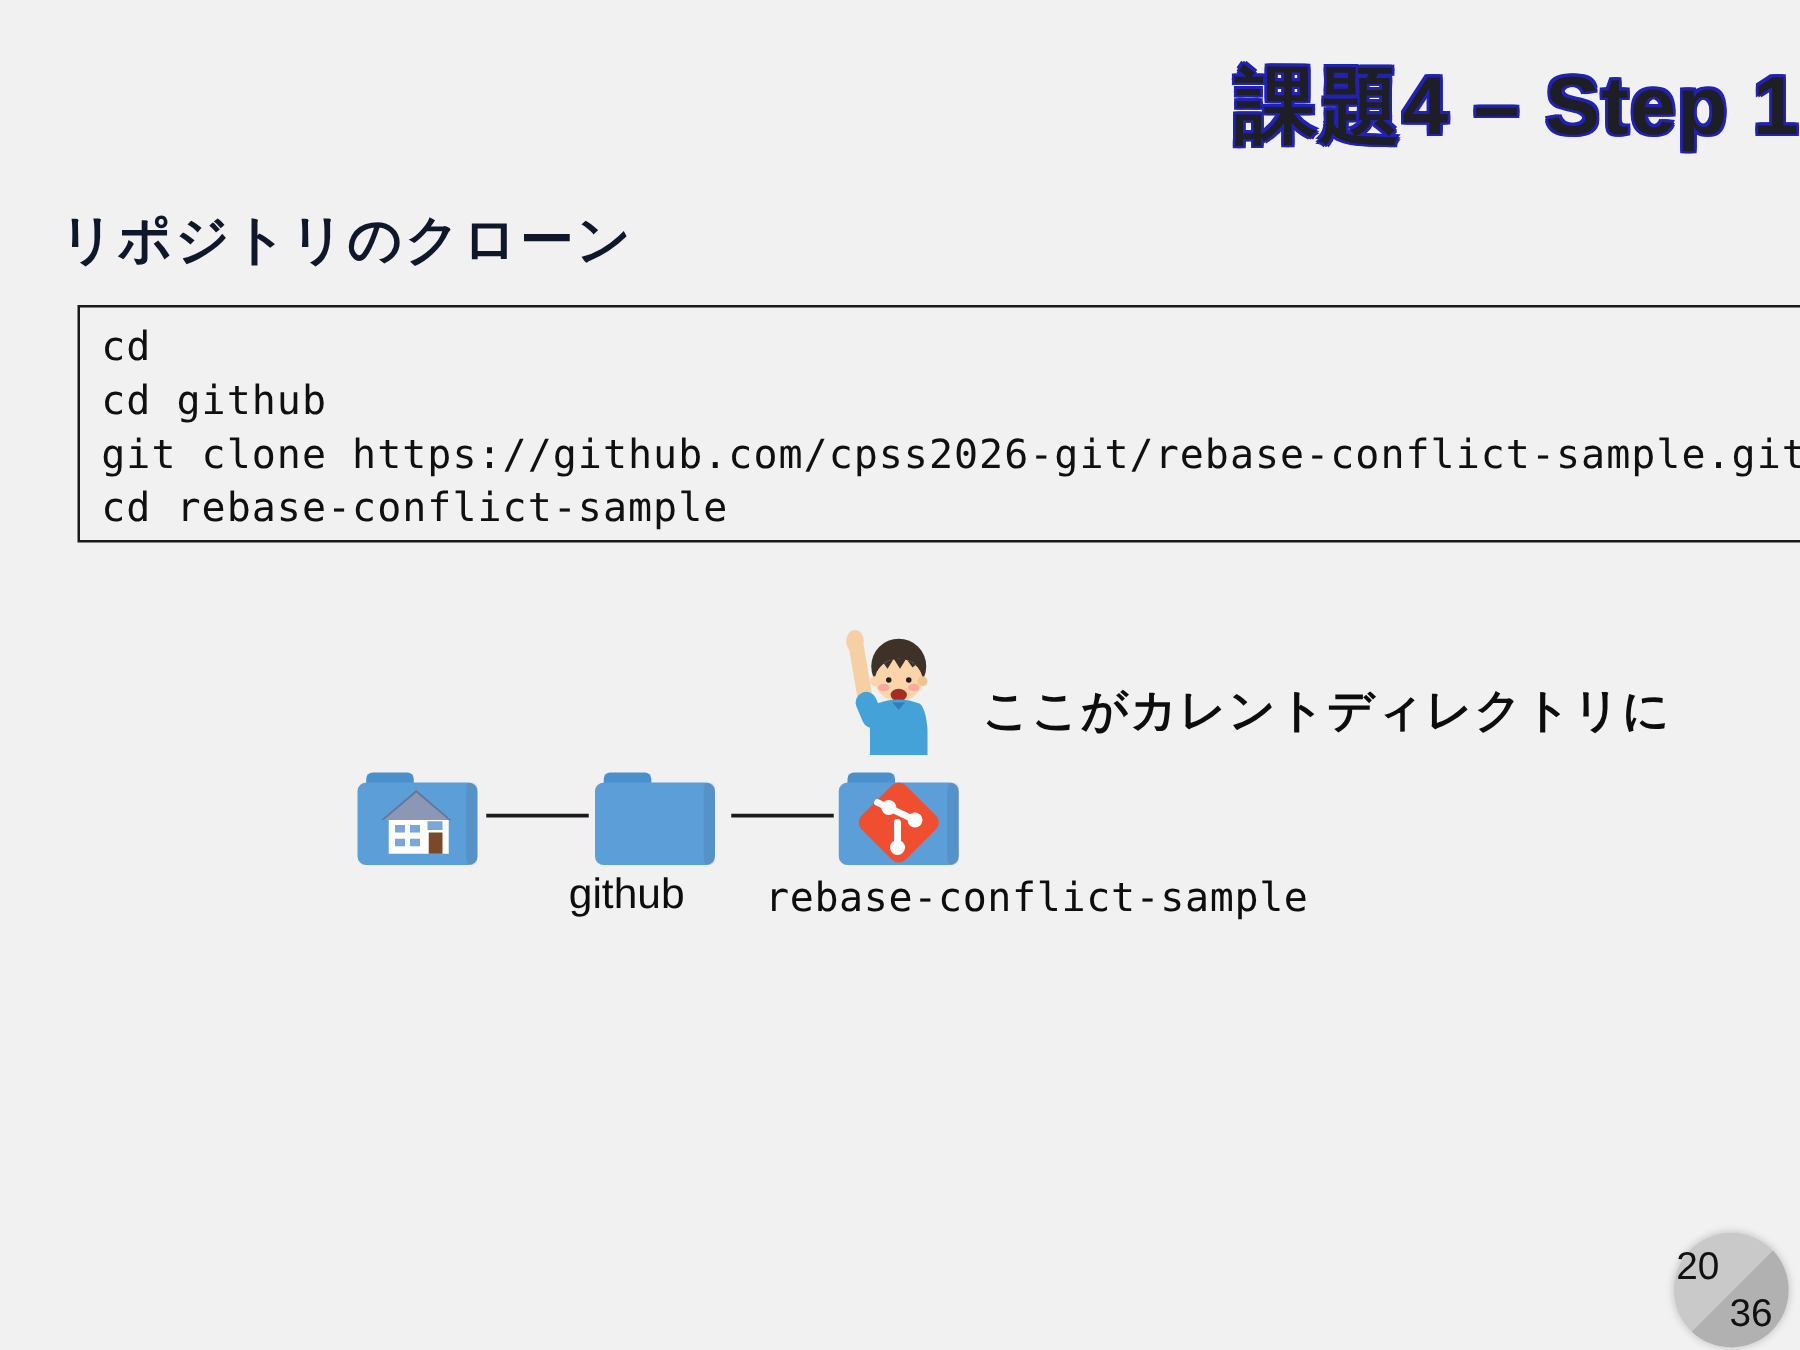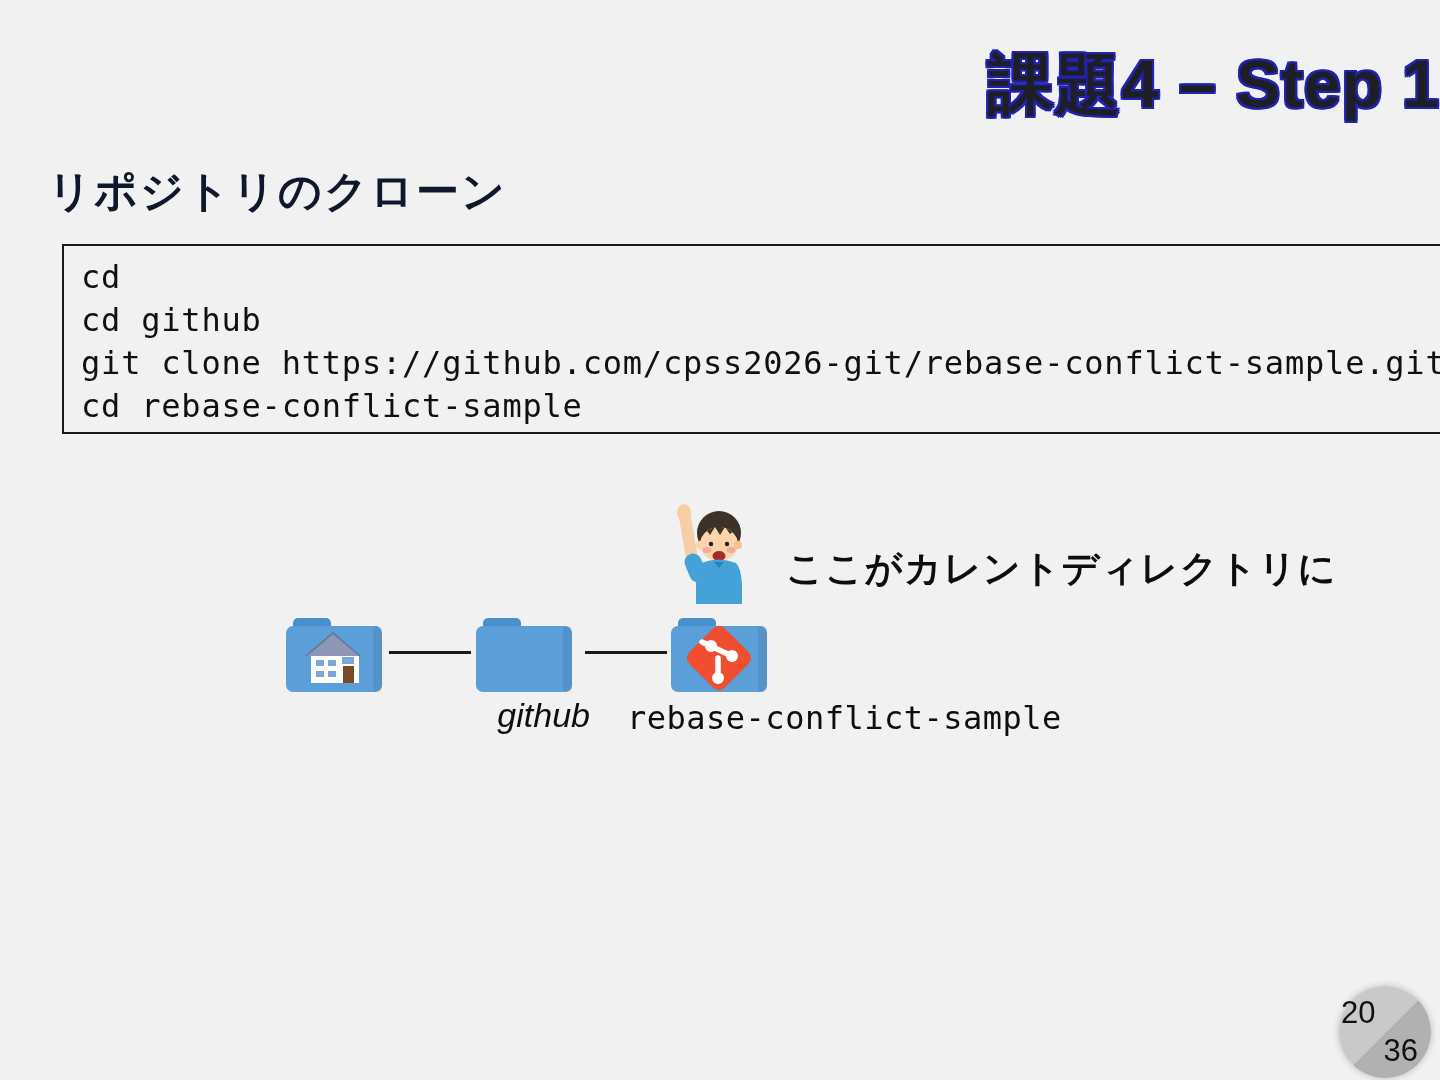--- a/index.html
+++ b/index.html
@@ -65,25 +65,25 @@
     color: #0d0d0d;
     margin-top: 16px;
   }
 
   .connector {
     height: 3px; background: #1a1a1a;
   }
 
   .folder-label-sans {
     top: 696px; left: 455px; width: 135px;
-    text-align: right;
-    font-size: 34px; color: #0d0d0d; font-style: italic;
+    text-align: left;
+    font-size: 34px; color: #0d0d0d;
   }
   .folder-label-mono {
-    top: 699px; left: 627px;
+    top: 699px; left: 612px;
     font-family: "DejaVu Sans Mono", "Liberation Mono", monospace;
     font-size: 32px; letter-spacing: 0.5px; color: #0d0d0d;
   }
 
   .page-badge {
     top: 986px; left: 1339px;
     width: 92px; height: 92px;
     border-radius: 50%;
     background: linear-gradient(135deg, var(--badge-light) 0 51%, var(--badge-dark) 51%);
     box-shadow: 0 0 7px rgba(0,0,0,0.22);

